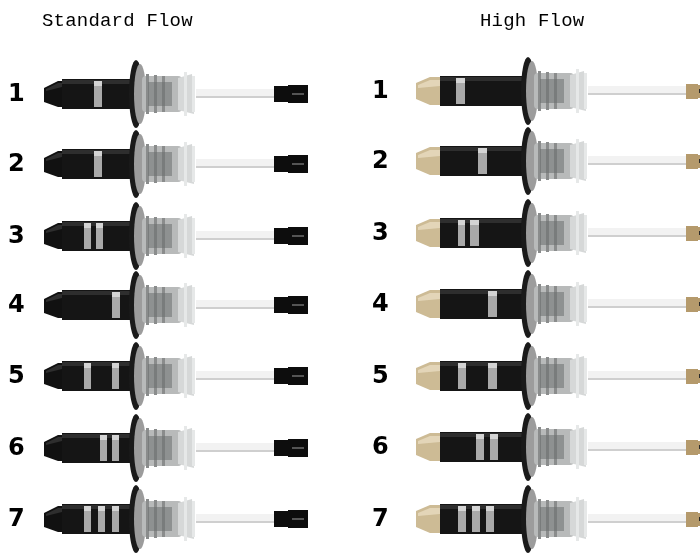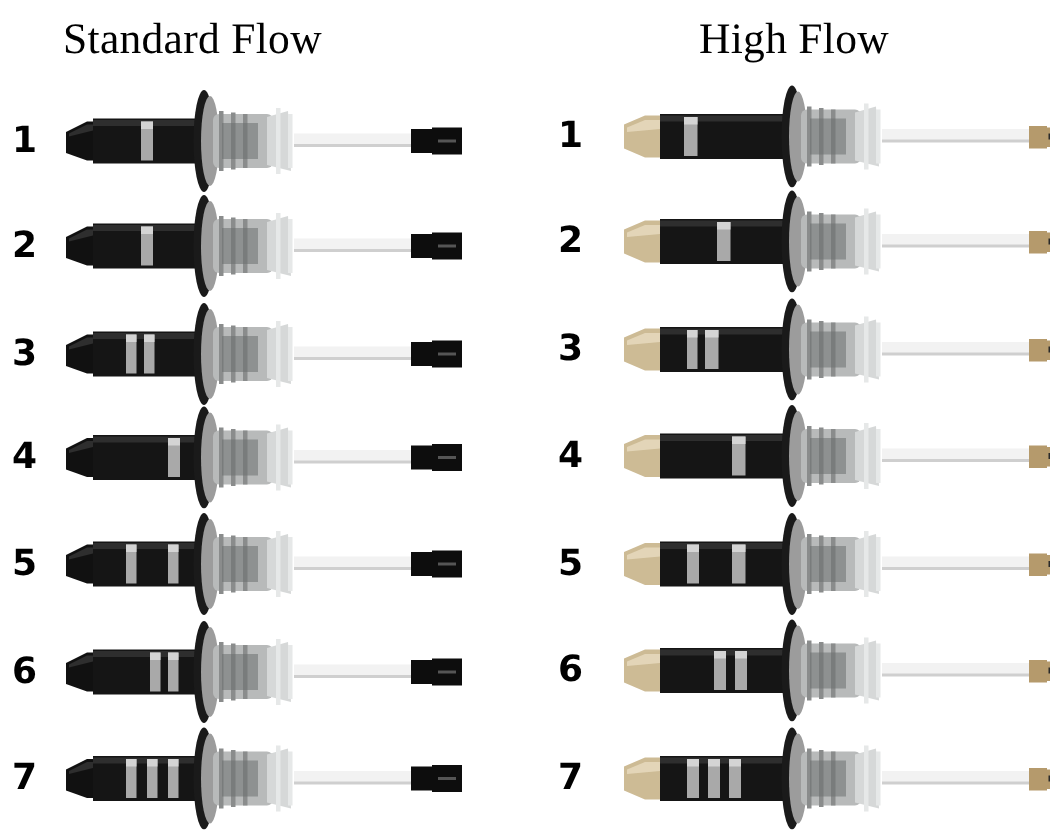--- a/index.html
+++ b/index.html
@@ -1,21 +1,21 @@
 <!DOCTYPE html>
 <html><head>
 <meta charset="utf-8">
 <style>
   html, body { margin: 0; padding: 0; background: #ffffff; }
   body { width: 700px; height: 558px; position: relative; overflow: hidden;
          font-family: "Liberation Sans", sans-serif; }
-  .col-title { position: absolute; top: 10px; font-size: 29px; color: #000;
-               font-family: Liberation Serif, serif; letter-spacing: 0.2px; }
+  .col-title { position: absolute; top: 10px; font-size: 19px; color: #000;
+               font-family: Liberation Mono, monospace; letter-spacing: 0.2px; }
   #title-std { left: 42px; }
-  #title-high { left: 466px; }
+  #title-high { left: 480px; }
   .row { position: absolute; height: 70px; }
   .row-label { position: absolute; left: 0; top: 50%; transform: translateY(-50%);
                font-family: "DejaVu Sans", sans-serif; font-weight: bold; font-size: 24px;
                color: #000; line-height: 1; }
   .pourer { position: absolute; top: 0; }
 </style>
 </head>
 <body>
 
 <div id="title-std" class="col-title">Standard Flow</div>

